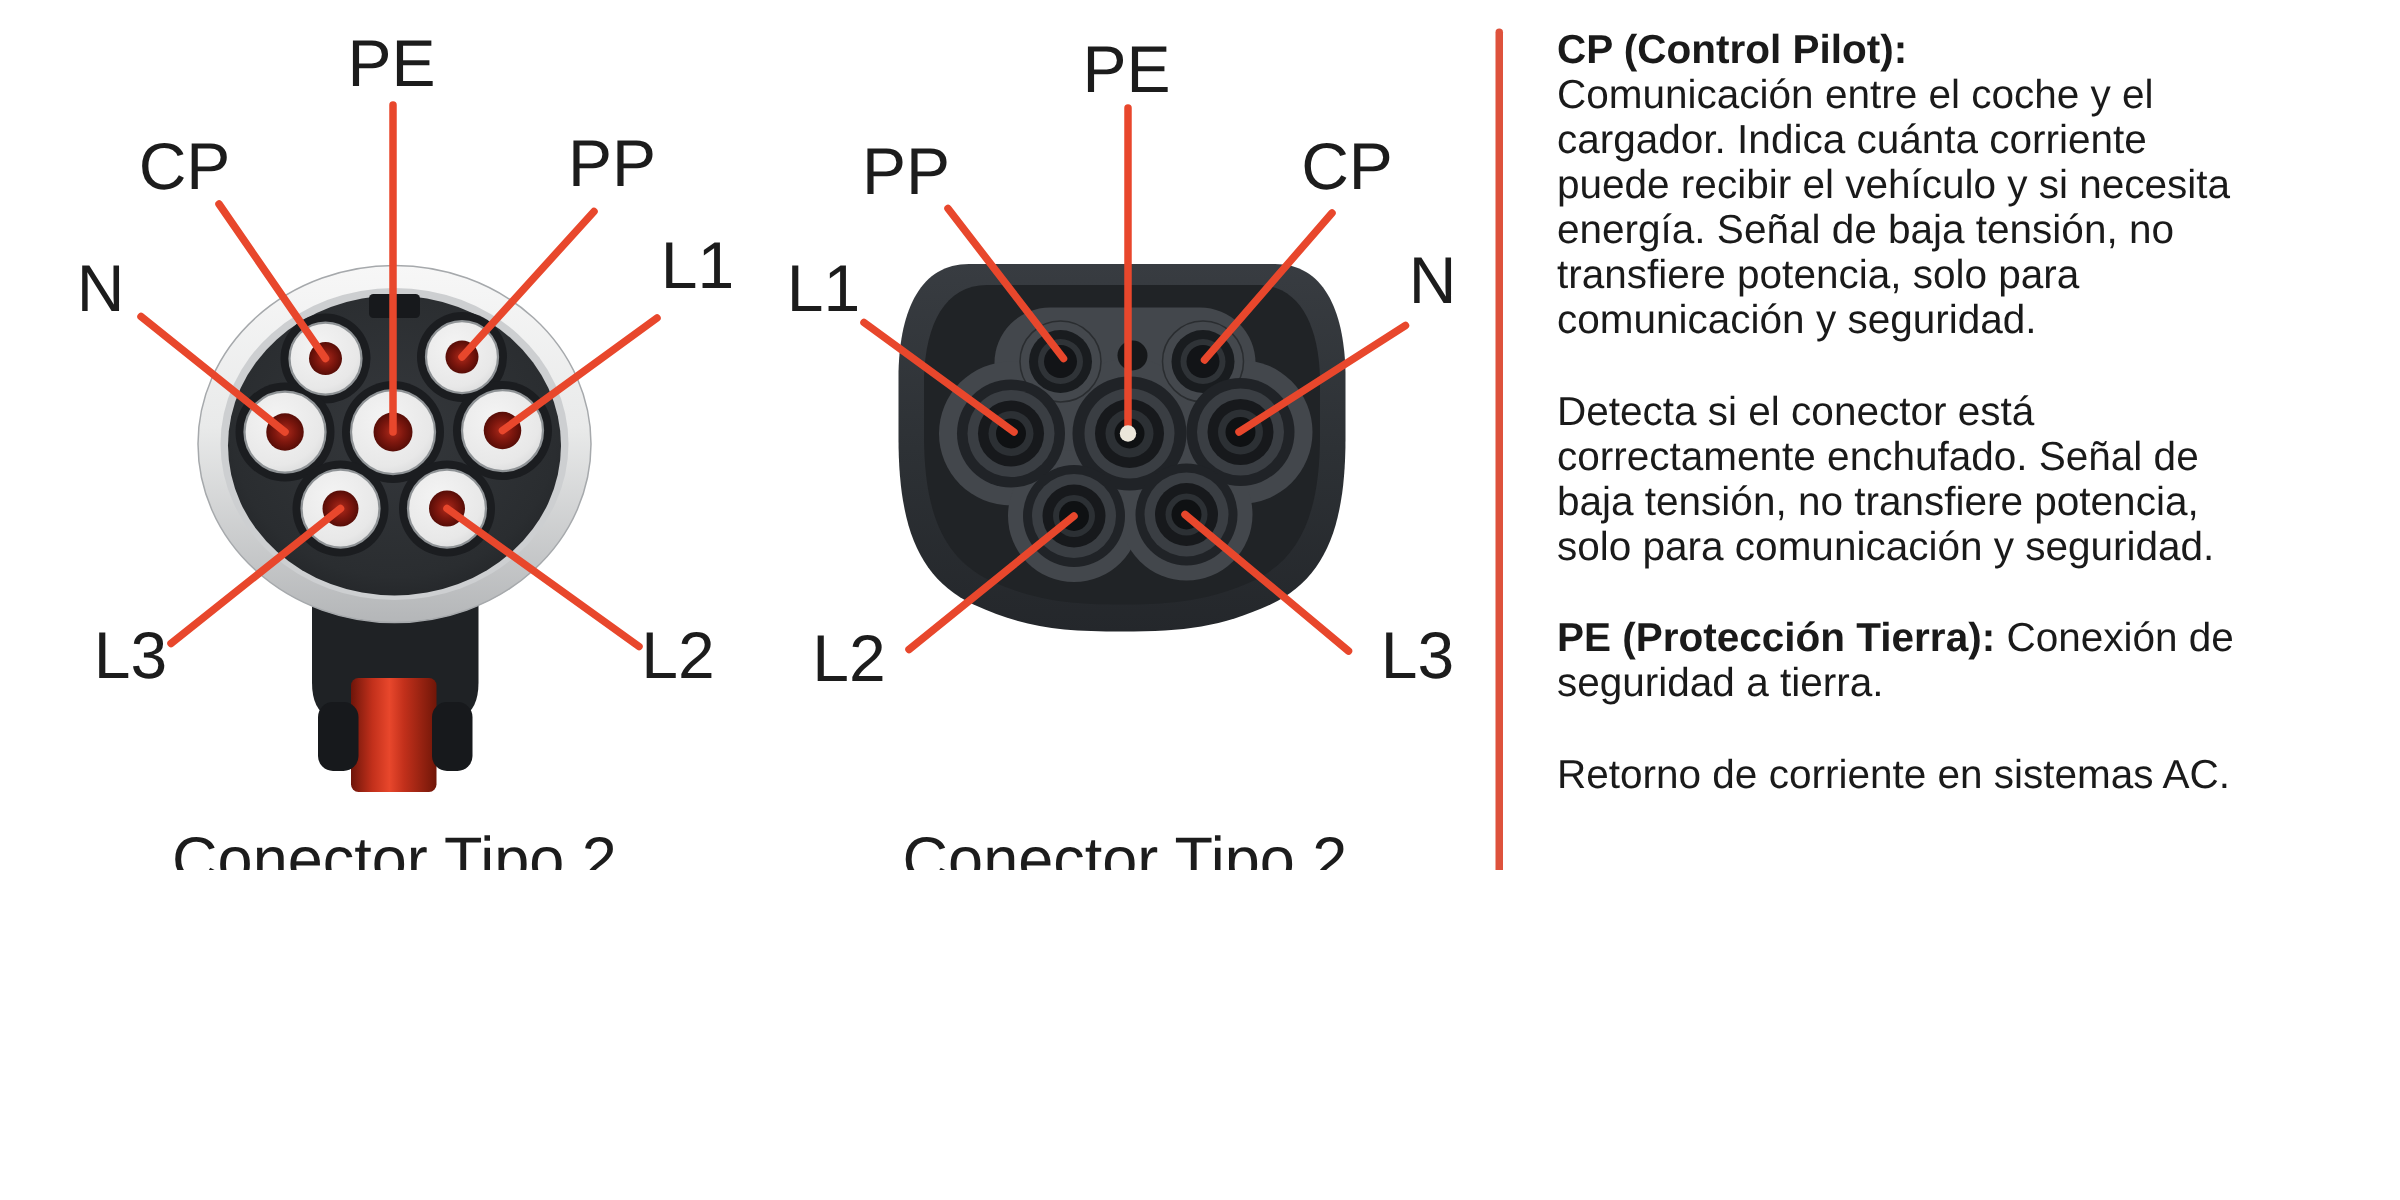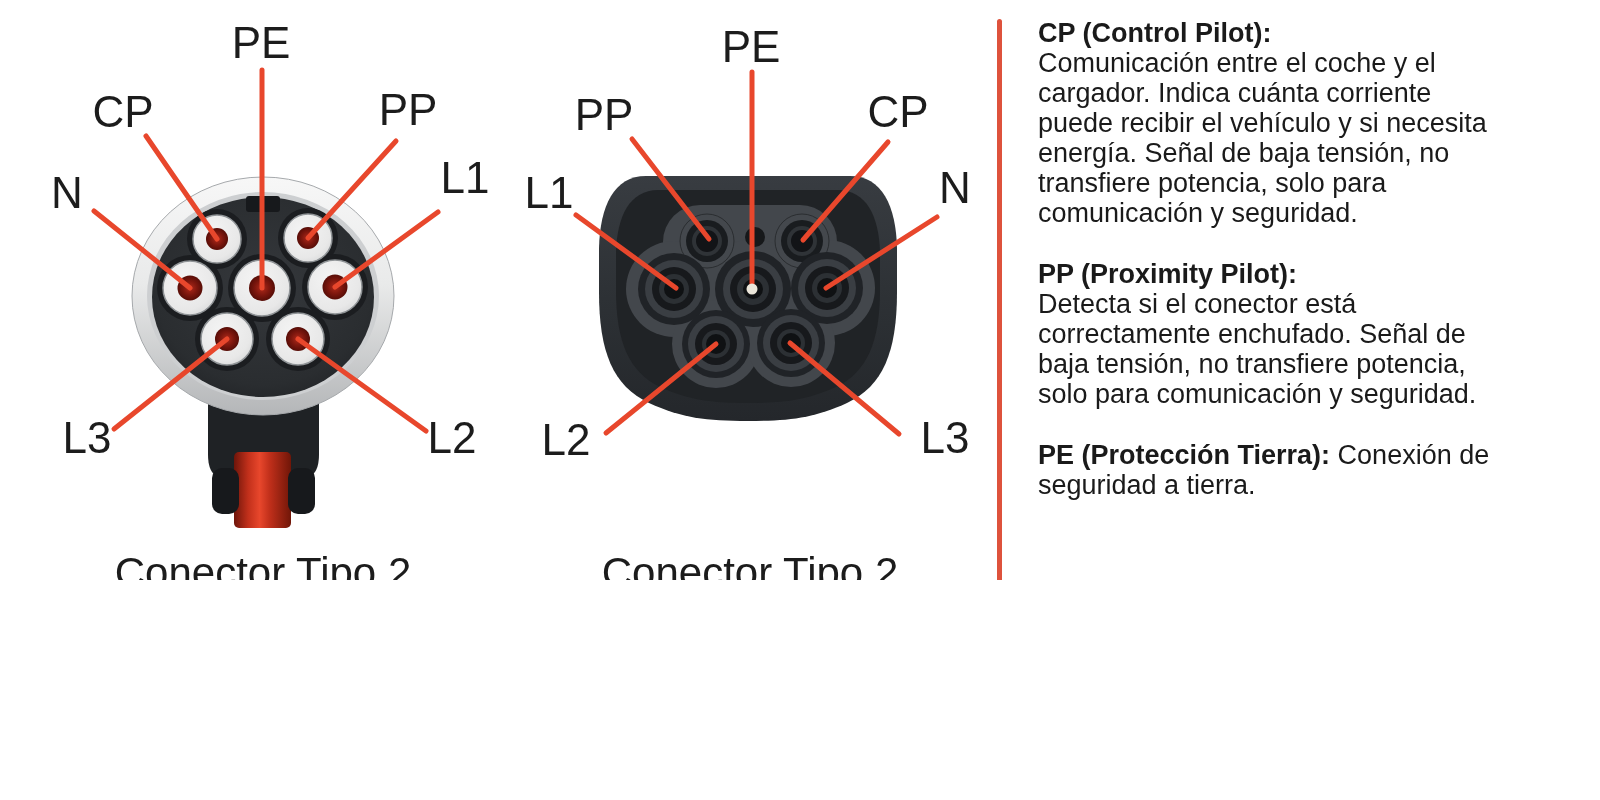--- a/index.html
+++ b/index.html
@@ -241,31 +241,31 @@
   <div class="legend">
     <div class="legend-para">
       <span class="legend-heading">CP (Control Pilot):</span><span class="legend-body">Comunicación entre el coche y el
 cargador. Indica cuánta corriente
 puede recibir el vehículo y si necesita
 energía. Señal de baja tensión, no
 transfiere potencia, solo para
 comunicación y seguridad.</span>
     </div>
     <div class="legend-para">
-      <span class="legend-heading">PP (Proximity Pilot):</span><span class="legend-body">Detecta si el conector está
+      <span class="legend-body">Detecta si el conector está
 correctamente enchufado. Señal de
 baja tensión, no transfiere potencia,
 solo para comunicación y seguridad.</span>
     </div>
     <div class="legend-para inline">
       <span class="legend-heading">PE (Protección Tierra):</span> <span class="legend-body">Conexión de
 seguridad a tierra.</span>
     </div>
     <div class="legend-para">
-      
+      <span class="legend-body">Retorno de corriente en sistemas AC.</span>
     </div>
   </div>
 
   <svg class="logo-icon" viewBox="0 0 74 72">
     <rect class="flower-petal" x="-15" y="-15" width="30" height="30" rx="10" transform="translate(24,22) rotate(45)"></rect>
     <rect class="flower-petal" x="-15" y="-15" width="30" height="30" rx="10" transform="translate(50,22) rotate(45)"></rect>
     <rect class="flower-petal" x="-15" y="-15" width="30" height="30" rx="10" transform="translate(24,49) rotate(45)"></rect>
     <rect class="flower-petal" x="-15" y="-15" width="30" height="30" rx="10" transform="translate(50,49) rotate(45)"></rect>
   </svg>
   <div class="logo-text"><span class="logo-sun">SUN</span><span class="logo-fields">FIELDS</span></div>

